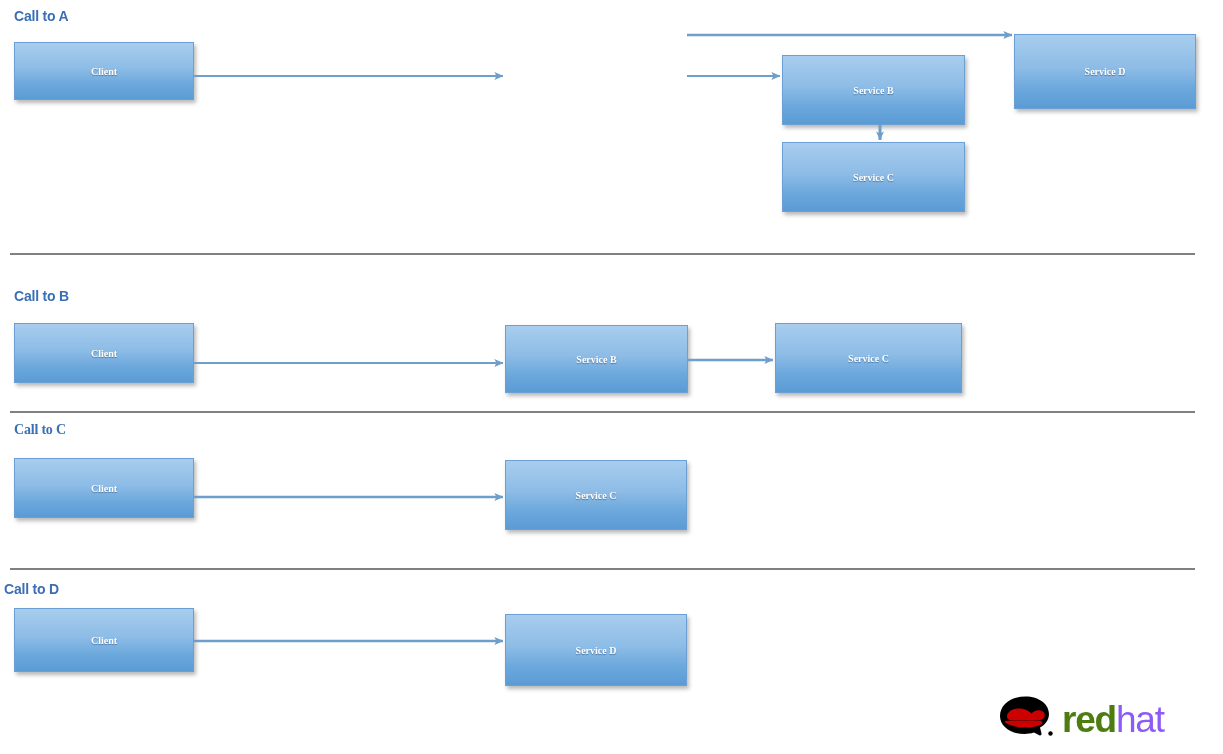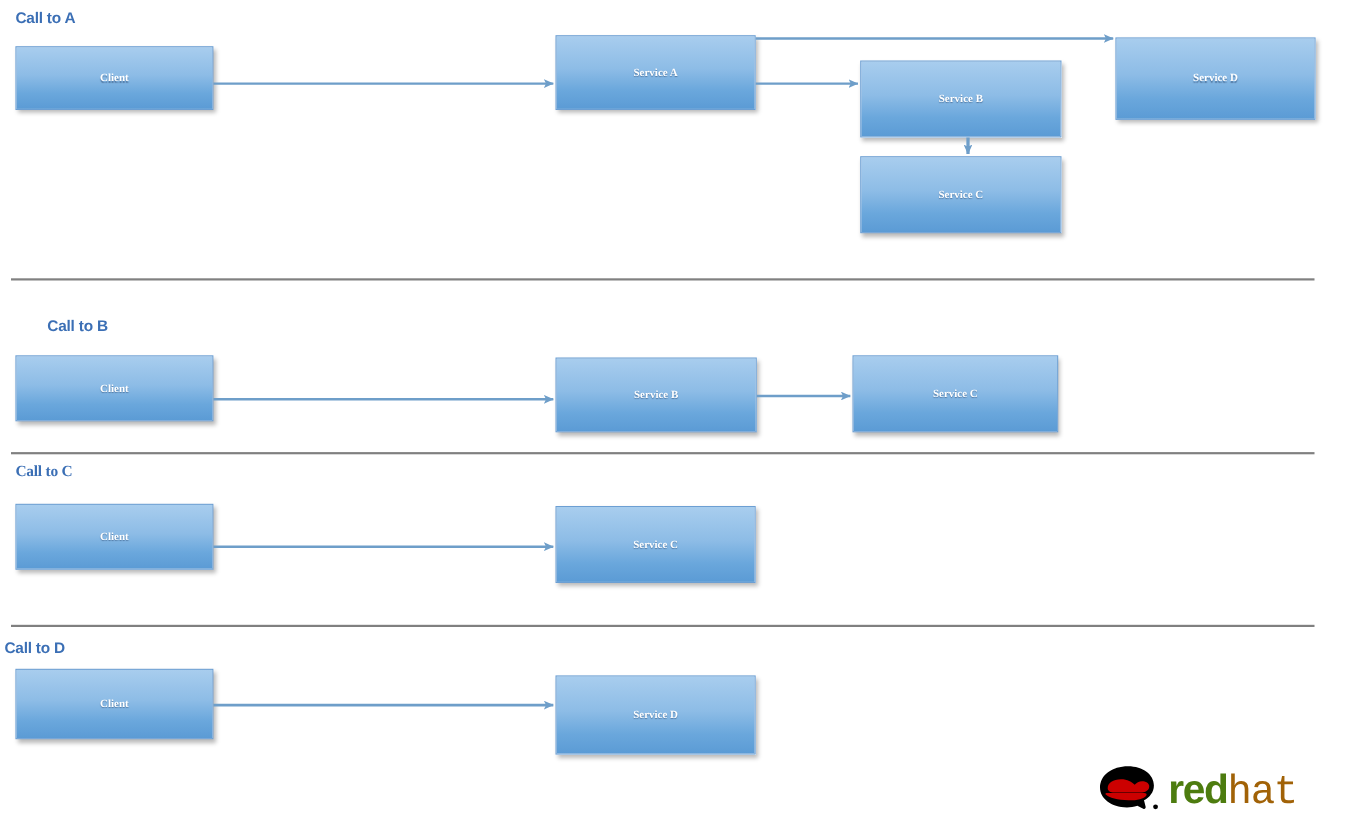--- a/index.html
+++ b/index.html
@@ -78,21 +78,21 @@
   .logo-word {
     font-family: "Liberation Sans", sans-serif;
     font-weight: bold;
     font-size: 37px;
     letter-spacing: -1.2px;
     line-height: 1;
     margin-left: 6px;
     white-space: nowrap;
   }
   .logo-word .w-red { color: #4d7c0f; }
-  .logo-word .w-hat { color: #a16207; font-weight: normal; font-family: Liberation Mono, monospace; }
+  .logo-word .w-hat { color: #8b5cf6; font-weight: normal; }
 </style>
 </head>
 <body>
 
 <div class="canvas">
 
   <svg width="0" height="0" style="position:absolute" aria-hidden="true">
     <defs>
       <marker id="arrowhead" markerWidth="9" markerHeight="8" refX="8.6" refY="4" orient="auto" markerUnits="userSpaceOnUse">
         <path d="M 0 0 L 9 4 L 0 8 L 2 4 Z" fill="#6e9ec9"></path>
@@ -102,23 +102,20 @@
       </marker>
     </defs>
   </svg>
 
   <div class="section-title" style="left:14px; top:8px;">Call to A</div>
 
   <div class="node" style="left:14px; top:42px; width:180px; height:58px;">
     <span class="node-label">Client</span>
   </div>
 
-  <div class="node" style="left:505px; top:32px; width:182px; height:68px;">
-    <span class="node-label">Service A</span>
-  </div>
 
   <div class="node" style="left:782px; top:55px; width:183px; height:70px;">
     <span class="node-label">Service B</span>
   </div>
 
   <div class="node" style="left:782px; top:142px; width:183px; height:70px;">
     <span class="node-label">Service C</span>
   </div>
 
   <div class="node" style="left:1014px; top:34px; width:182px; height:75px;">
@@ -129,21 +126,21 @@
     <svg width="1223" height="240">
       <line x1="194" y1="76" x2="503" y2="76" stroke="#6e9ec9" stroke-width="2.2" marker-end="url(#arrowhead)"></line>
       <line x1="687" y1="76" x2="780" y2="76" stroke="#6e9ec9" stroke-width="2.2" marker-end="url(#arrowhead)"></line>
       <polyline points="687,35 1012,35" fill="none" stroke="#6e9ec9" stroke-width="2.4" marker-end="url(#arrowhead)"></polyline>
       <line x1="880" y1="125" x2="880" y2="140" stroke="#6e9ec9" stroke-width="3" marker-end="url(#arrowhead-down)"></line>
     </svg>
   </div>
 
   <div class="divider" style="left:10px; top:253px; width:1185px;"></div>
 
-  <div class="section-title" style="left:14px; top:288px;margin-left:29px;">Call to B</div>
+  <div class="section-title" style="left:14px; top:288px;">Call to B</div>
 
   <div class="node" style="left:14px; top:323px; width:180px; height:60px;">
     <span class="node-label">Client</span>
   </div>
 
   <div class="node" style="left:505px; top:325px; width:183px; height:68px;">
     <span class="node-label">Service B</span>
   </div>
 
   <div class="node" style="left:775px; top:323px; width:187px; height:70px;">

